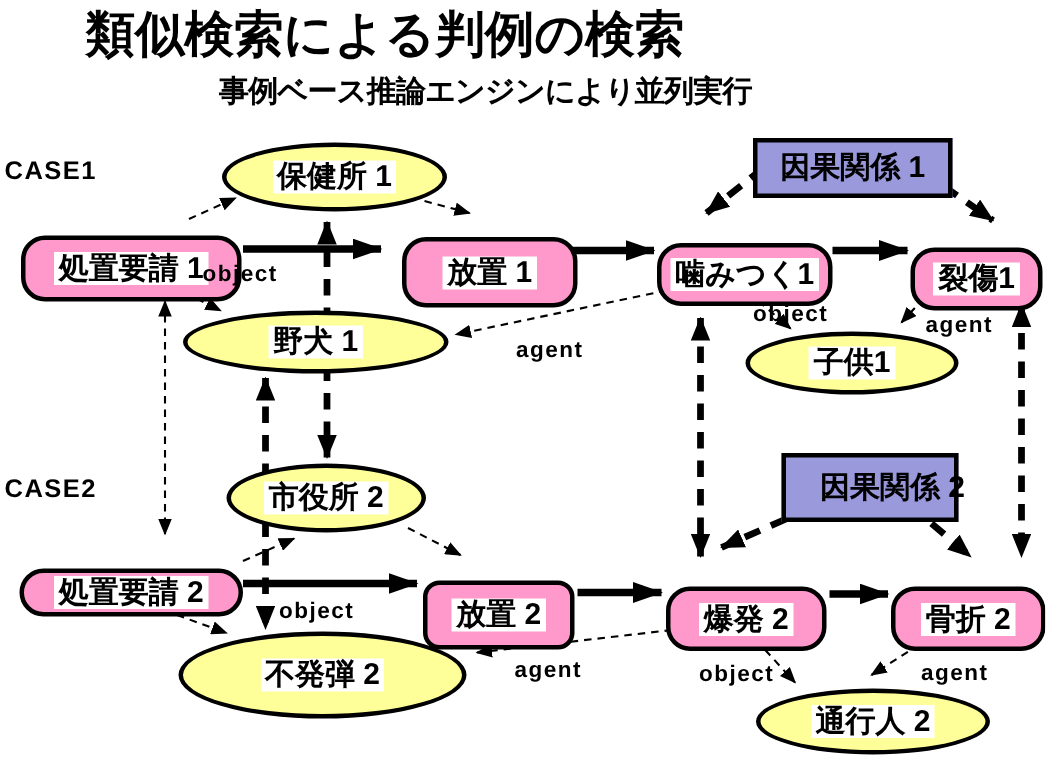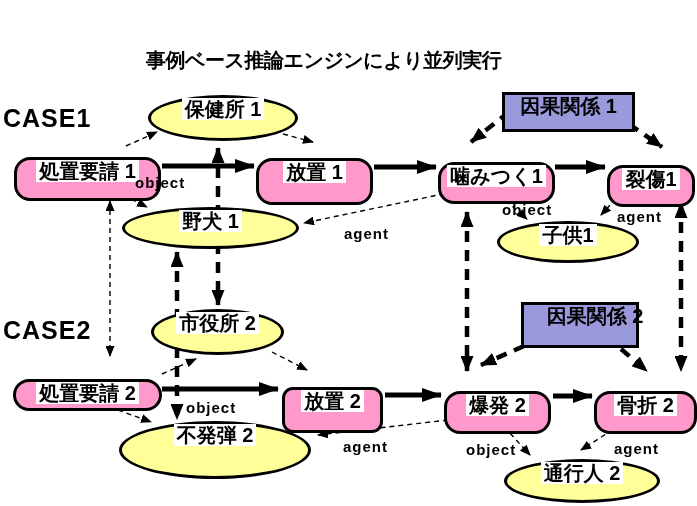--- a/index.html
+++ b/index.html
@@ -4,24 +4,24 @@
 <style>
   html,body{margin:0;padding:0;background:#fff;}
   #canvas{
     position:relative;width:697px;height:506px;background:#ffffff;overflow:hidden;
     font-family:"Liberation Sans","DejaVu Sans",sans-serif;color:#000;
   }
   #arrows{position:absolute;left:0;top:0;width:697px;height:506px;z-index:1;}
   .t{position:absolute;z-index:2;white-space:nowrap;}
   .title{left:57px;top:1px;font-size:33px;font-weight:bold;letter-spacing:0px;}
   .subtitle{left:146px;top:47px;font-size:20px;font-weight:bold;letter-spacing:-0.5px;}
-  .caselbl{font-size:25px;font-weight:bold;letter-spacing:1px;}
+  .caselbl{font-size:17px;font-weight:bold;letter-spacing:1px;}
   .node{
     position:absolute;z-index:2;box-sizing:border-box;border:3px solid #000;
-    display:flex;align-items:flex-start;justify-content:center;
+    display:flex;align-items:center;justify-content:center;
     font-size:20px;font-weight:bold;line-height:1.1;white-space:nowrap;
   }
   .pink{background:var(--pink,#FF99CC);border-radius:16px;margin-top:15px;}
   .ellipse{background:var(--yellow,#FFFF99);border-radius:50%;}
   .causal{background:var(--lavender,#9999DB);border-radius:0;}
   .strip{background:#ffffff;padding:0 3px;}
   .rel{position:absolute;z-index:2;font-size:15px;font-weight:bold;letter-spacing:1px;white-space:nowrap;}
   svg line,svg path{stroke:#000;}
   .thick{stroke-width:5;}
   .tdash{stroke-width:4.5;stroke-dasharray:11 8;}
@@ -72,31 +72,32 @@
     <line class="thin" x1="492" y1="189" x2="527" y2="219" marker-end="url(#mSmall)"></line>
     <line class="thin" x1="622" y1="192" x2="601" y2="215" marker-end="url(#mSmall)"></line>
     <line class="thin" x1="162" y1="374" x2="196" y2="359" marker-end="url(#mSmall)"></line>
     <line class="thin" x1="272" y1="352" x2="307" y2="370" marker-end="url(#mSmall)"></line>
     <line class="thin" x1="118" y1="410" x2="151" y2="422" marker-end="url(#mSmall)"></line>
     <line class="thin" x1="448" y1="420" x2="318" y2="435" marker-end="url(#mSmall)"></line>
     <line class="thin" x1="498" y1="420" x2="530" y2="455" marker-end="url(#mSmall)"></line>
     <line class="thin" x1="628" y1="420" x2="581" y2="450" marker-end="url(#mSmall)"></line>
   </svg>
 
+  <div class="t title">類似検索による判例の検索</div>
   <div class="t subtitle">事例ベース推論エンジンにより並列実行</div>
   <div class="t caselbl" style="left:3px;top:104px;">CASE1</div>
   <div class="t caselbl" style="left:3px;top:316px;">CASE2</div>
 
   <div class="node pink" style="left:14px;top:142px;width:147px;height:44px;">
       <span class="strip">処置要請 1</span>
     </div>
   <div class="node ellipse" style="left:148px;top:95px;width:150px;height:46px;">
       <span class="strip">保健所 1</span>
     </div>
-  <div class="node pink" style="left:256px;top:143px;width:117px;height:47px;">
+  <div class="node pink" style="left:268px;top:143px;width:117px;height:47px;">
       <span class="strip">放置 1</span>
     </div>
   <div class="node pink" style="left:438px;top:147px;width:117px;height:42px;">
       <span class="strip">噛みつく1</span>
     </div>
   <div class="node pink" style="left:607px;top:150px;width:88px;height:42px;">
       <span class="strip">裂傷1</span>
     </div>
   <div class="node causal" style="left:502px;top:92px;width:133px;height:40px;">
       <span>因果関係 1</span>

